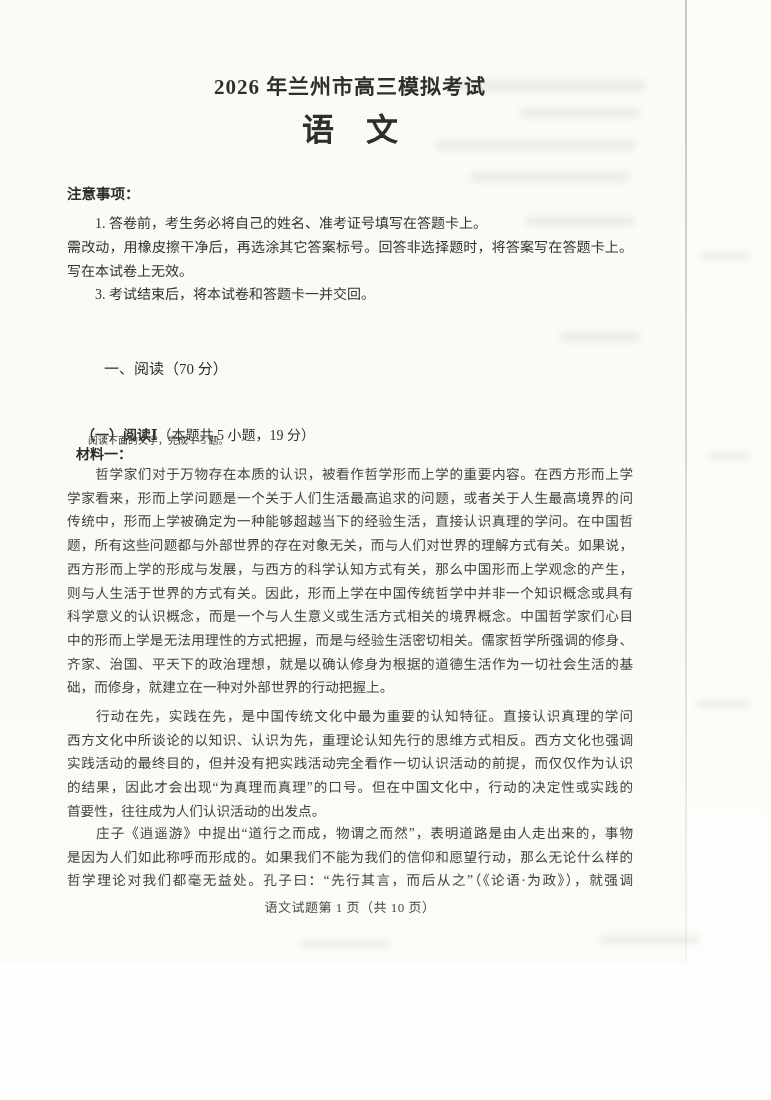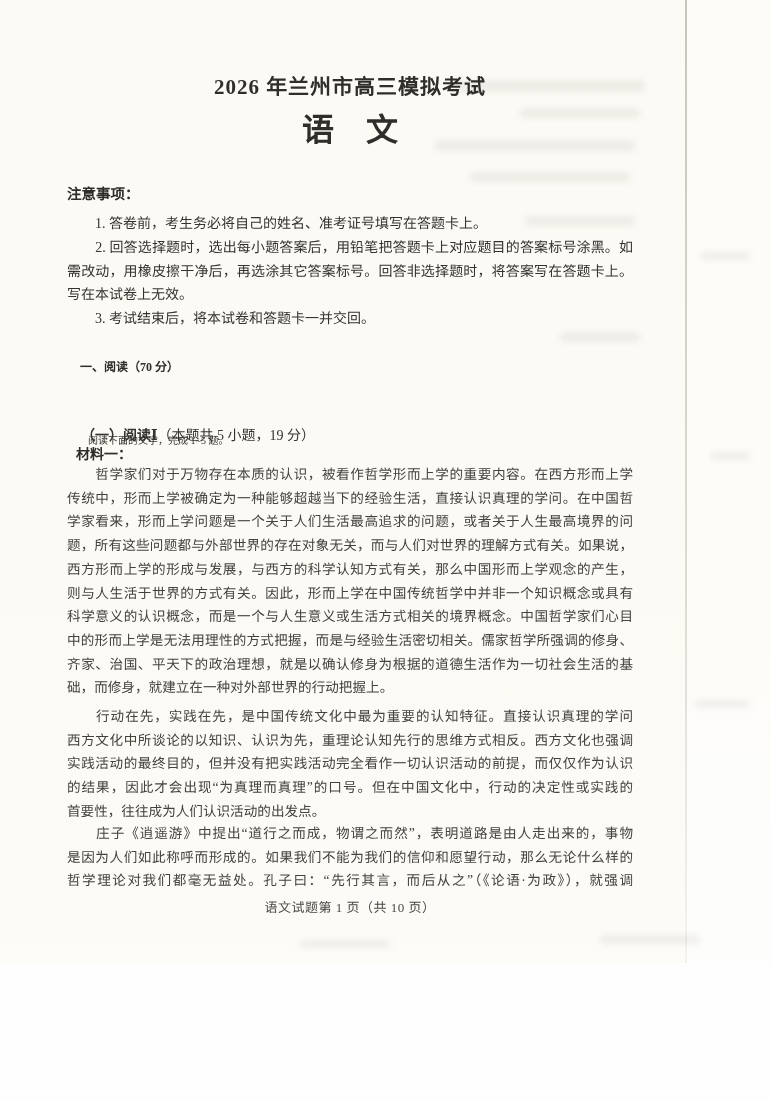--- a/index.html
+++ b/index.html
@@ -31,22 +31,22 @@
   }
   .notice-heading{
     position:absolute;left:67px;top:182px;
     font-size:14.5px;font-weight:bold;color:#2e2d2a;
   }
   .notice-lines{
     position:absolute;left:67px;top:212px;width:566px;
     font-size:14px;line-height:23.8px;color:#34332f;
   }
   .section-heading{
-    position:absolute;left:80px;top:357px;
-    font-size:12px;font-weight:bold;color:#2e2d2a;
+    position:absolute;left:104px;top:357px;
+    font-size:15px;font-weight:normal;color:#2e2d2a;
   }
   .part-heading{
     position:absolute;left:81px;top:388px;
     font-size:14px;color:#34332f;margin-top:36px;
   }
   .part-heading .b{font-weight:bold;}
   .instruction{
     position:absolute;left:88px;top:415px;
     font-size:10px;color:#34332f;margin-top:17px;
   }
@@ -88,35 +88,34 @@
   <div class="smudge" style="left:695px;top:700px;width:55px;height:8px;"></div>
   <div class="smudge" style="left:300px;top:940px;width:90px;height:8px;"></div>
   <div class="smudge" style="left:600px;top:935px;width:100px;height:9px;"></div>
 
   <div class="doc-title">2026 年兰州市高三模拟考试</div>
   <div class="doc-subject">语　文</div>
 
   <div class="notice-heading">注意事项：</div>
   <div class="notice-lines">
       <div class="ln">　　1. 答卷前，考生务必将自己的姓名、准考证号填写在答题卡上。</div>
-      <div class="ln jf">　　2. 回答选择题时，选出每小题答案后，用铅笔把答题卡上对应题目的答案标号涂黑。如</div>
       <div class="ln jf">需改动，用橡皮擦干净后，再选涂其它答案标号。回答非选择题时，将答案写在答题卡上。</div>
       <div class="ln">写在本试卷上无效。</div>
       <div class="ln">　　3. 考试结束后，将本试卷和答题卡一并交回。</div>
     </div>
 
   <div class="section-heading">一、阅读（70 分）</div>
   <div class="part-heading"><span class="b">（一）阅读Ⅰ</span><span>（本题共 5 小题，19 分）</span></div>
   <div class="instruction">阅读下面的文字，完成 1~5 题。</div>
   <div class="material-label">材料一：</div>
 
   <div class="para para-1">
       <div class="ln jf">　　哲学家们对于万物存在本质的认识，被看作哲学形而上学的重要内容。在西方形而上学</div>
+      <div class="ln jf">学家看来，形而上学问题是一个关于人们生活最高追求的问题，或者关于人生最高境界的问</div>
       <div class="ln jf">传统中，形而上学被确定为一种能够超越当下的经验生活，直接认识真理的学问。在中国哲</div>
-      <div class="ln jf">学家看来，形而上学问题是一个关于人们生活最高追求的问题，或者关于人生最高境界的问</div>
       <div class="ln jf">题，所有这些问题都与外部世界的存在对象无关，而与人们对世界的理解方式有关。如果说，</div>
       <div class="ln jf">西方形而上学的形成与发展，与西方的科学认知方式有关，那么中国形而上学观念的产生，</div>
       <div class="ln jf">则与人生活于世界的方式有关。因此，形而上学在中国传统哲学中并非一个知识概念或具有</div>
       <div class="ln jf">科学意义的认识概念，而是一个与人生意义或生活方式相关的境界概念。中国哲学家们心目</div>
       <div class="ln jf">中的形而上学是无法用理性的方式把握，而是与经验生活密切相关。儒家哲学所强调的修身、</div>
       <div class="ln jf">齐家、治国、平天下的政治理想，就是以确认修身为根据的道德生活作为一切社会生活的基</div>
       <div class="ln">础，而修身，就建立在一种对外部世界的行动把握上。</div>
     </div>
   <div class="para para-2">
       <div class="ln jf">　　行动在先，实践在先，是中国传统文化中最为重要的认知特征。直接认识真理的学问</div>

